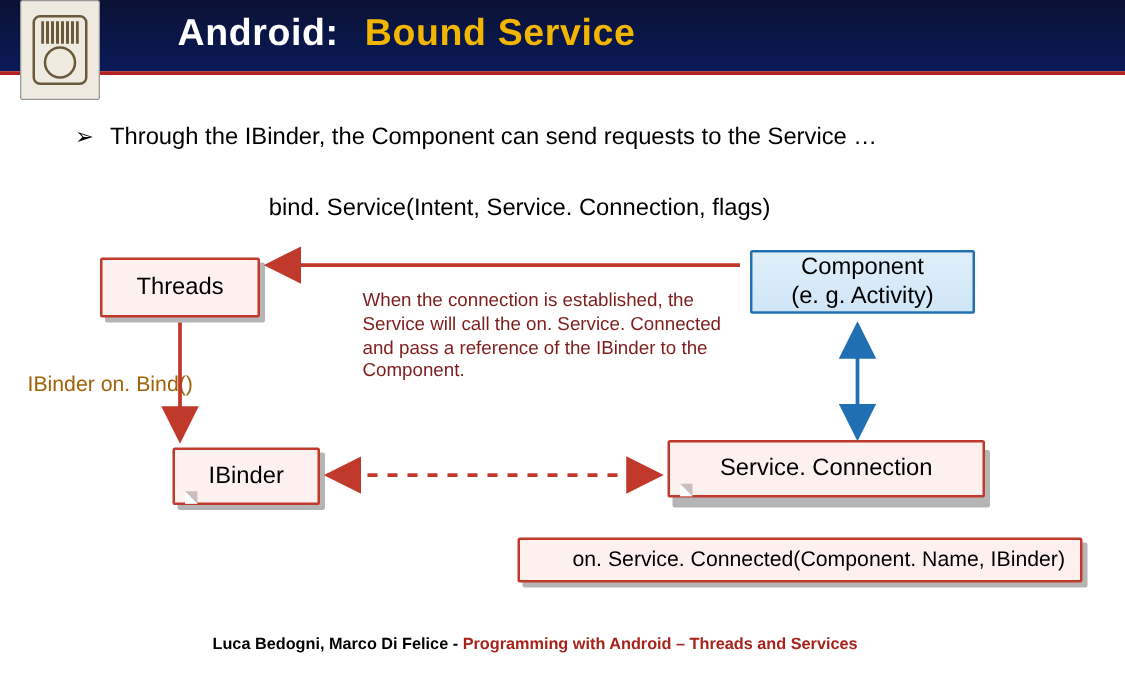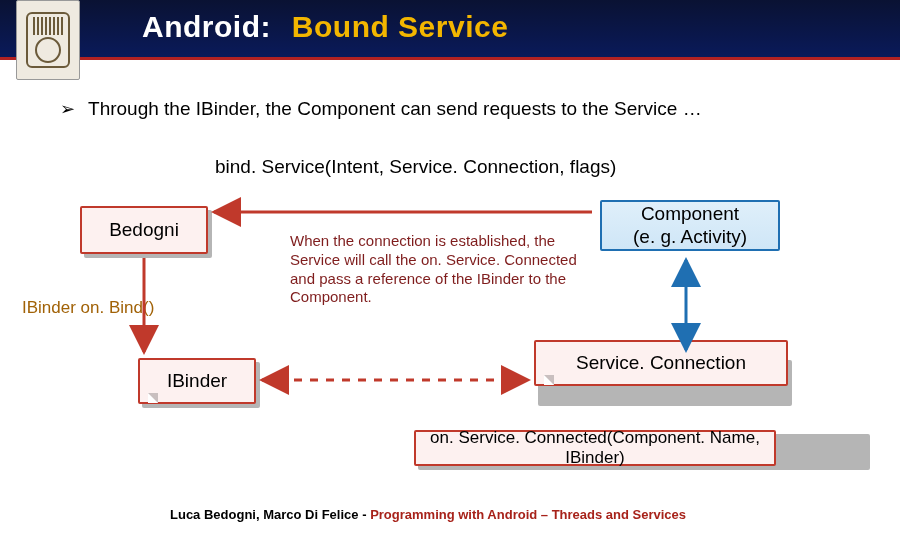--- a/index.html
+++ b/index.html
@@ -192,46 +192,46 @@
 
   <div class="bullet-line">
     <span class="arrowglyph">➢</span>
     <span>Through the IBinder, the Component can send requests to the Service …</span>
   </div>
 
   <div class="call-label">bind. Service(Intent, Service. Connection, flags)</div>
 
   <div class="red-shadow" style="left:84px; top:138px; width:128px; height:48px;"></div>
   <div class="box red-box" style="left:80px; top:134px; width:128px; height:48px;">
-    <span>Bedogni</span>
+    <span>Threads</span>
   </div>
 
   <div class="box blue-box" style="left:600px; top:128px; width:180px; height:51px; flex-direction:column;">
     <span>Component</span>
     <span>(e. g. Activity)</span>
   </div>
 
   <div class="onbind-label">IBinder on. Bind()</div>
 
   <div class="desc-text">When the connection is established, the Service will call the on. Service. Connected and pass a reference of the IBinder to the Component.</div>
 
   <div class="red-shadow" style="left:142px; top:290px; width:118px; height:46px;"></div>
   <div class="box red-box" style="left:138px; top:286px; width:118px; height:46px; font-weight:400;">
     <span>IBinder</span>
     <div class="note-fold"></div>
   </div>
 
   <div class="red-shadow" style="left:538px; top:288px; width:254px; height:46px;"></div>
-  <div class="box red-box" style="left:534px; top:268px; width:254px; height:46px;">
+  <div class="box red-box" style="left:534px; top:280px; width:254px; height:46px;">
     <span>Service. Connection</span>
     <div class="note-fold"></div>
   </div>
 
   <div class="red-shadow" style="left:418px; top:362px; width:452px; height:36px;"></div>
-  <div class="box callback-box" style="left:414px; top:358px; width:362px; height:36px; font-size:17px;">
+  <div class="box callback-box" style="left:414px; top:358px; width:452px; height:36px; font-size:17px;justify-content:flex-end;">
     <span>on. Service. Connected(Component. Name, IBinder)</span>
   </div>
 
   <svg class="svg-arrows">
     <defs>
       <marker id="arrowRed" viewBox="0 0 10 10" refX="9" refY="5" markerWidth="10" markerHeight="10" orient="auto-start-reverse">
         <path d="M 0 0 L 10 5 L 0 10 z" fill="#c0392b"></path>
       </marker>
       <marker id="arrowBlue" viewBox="0 0 10 10" refX="9" refY="5" markerWidth="10" markerHeight="10" orient="auto-start-reverse">
         <path d="M 0 0 L 10 5 L 0 10 z" fill="#1f6fb2"></path>

